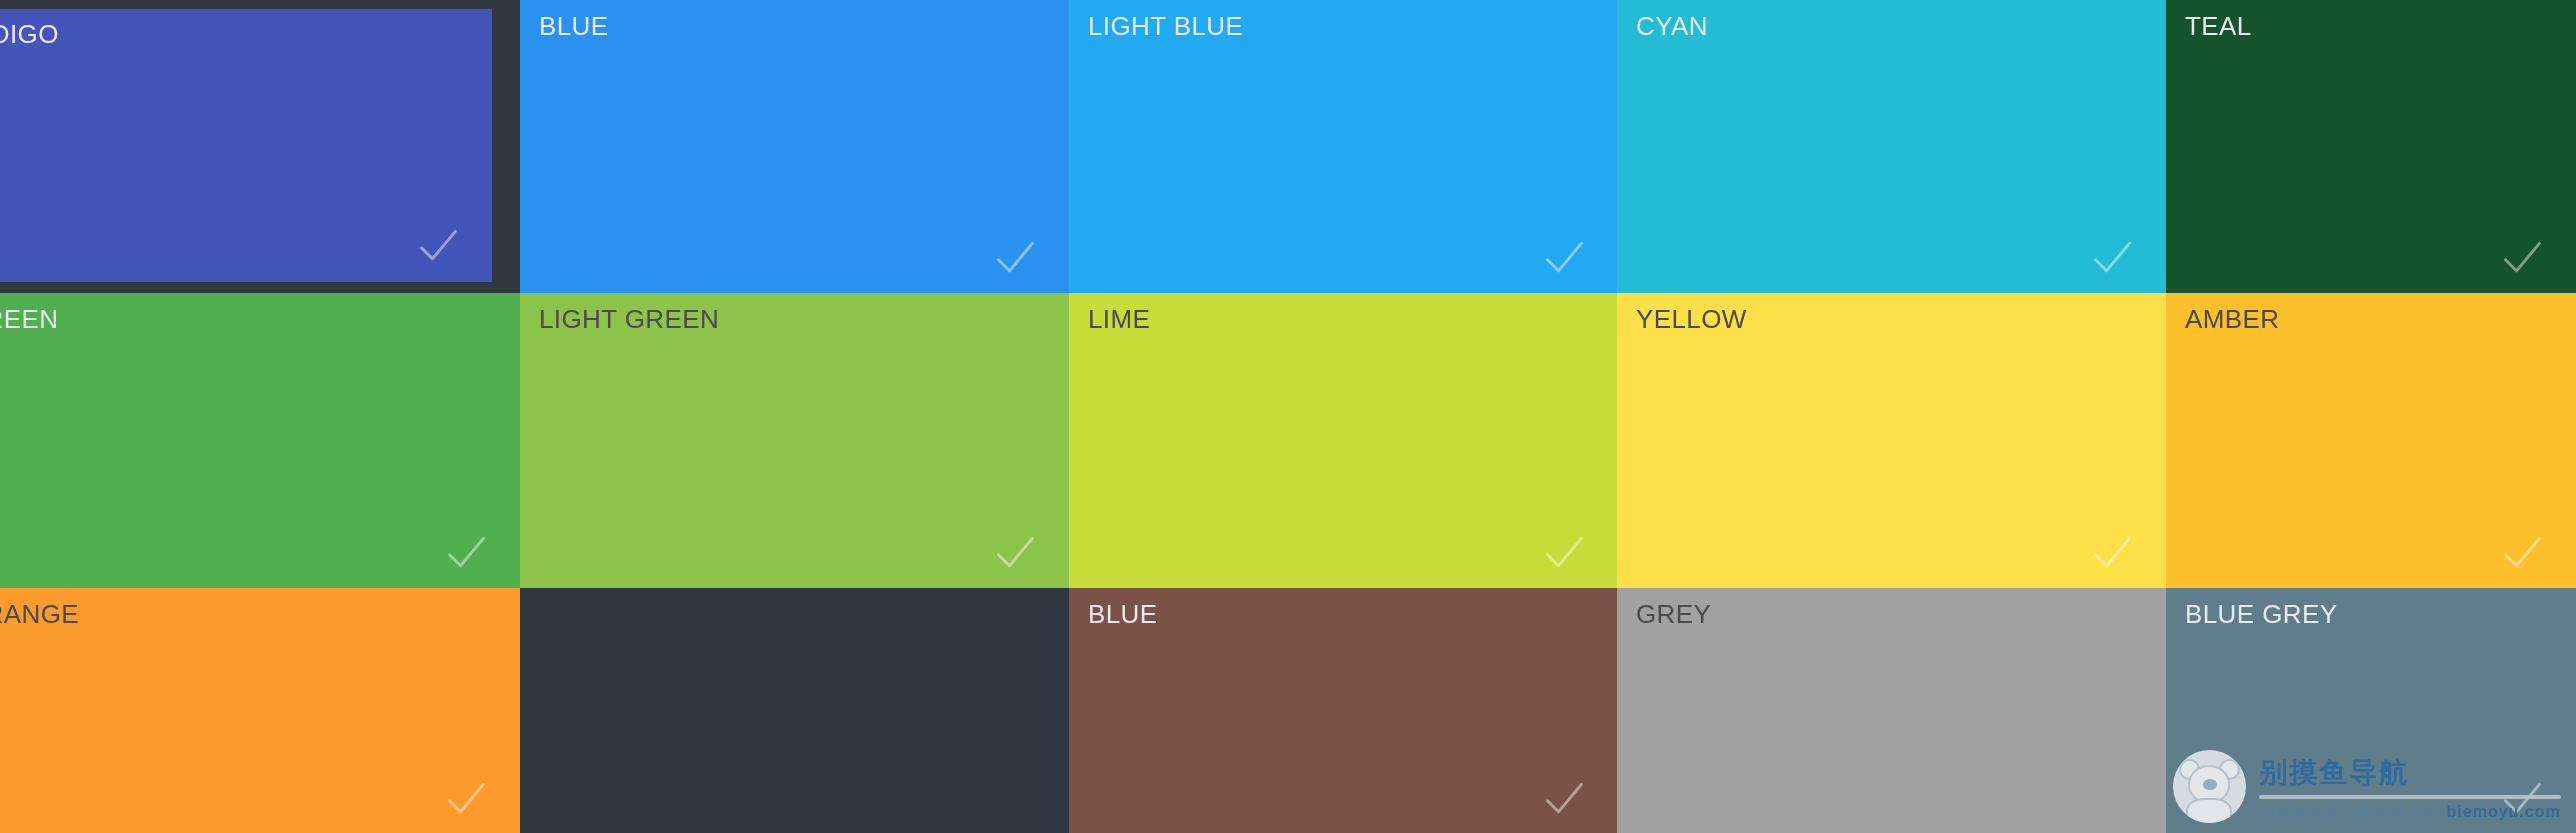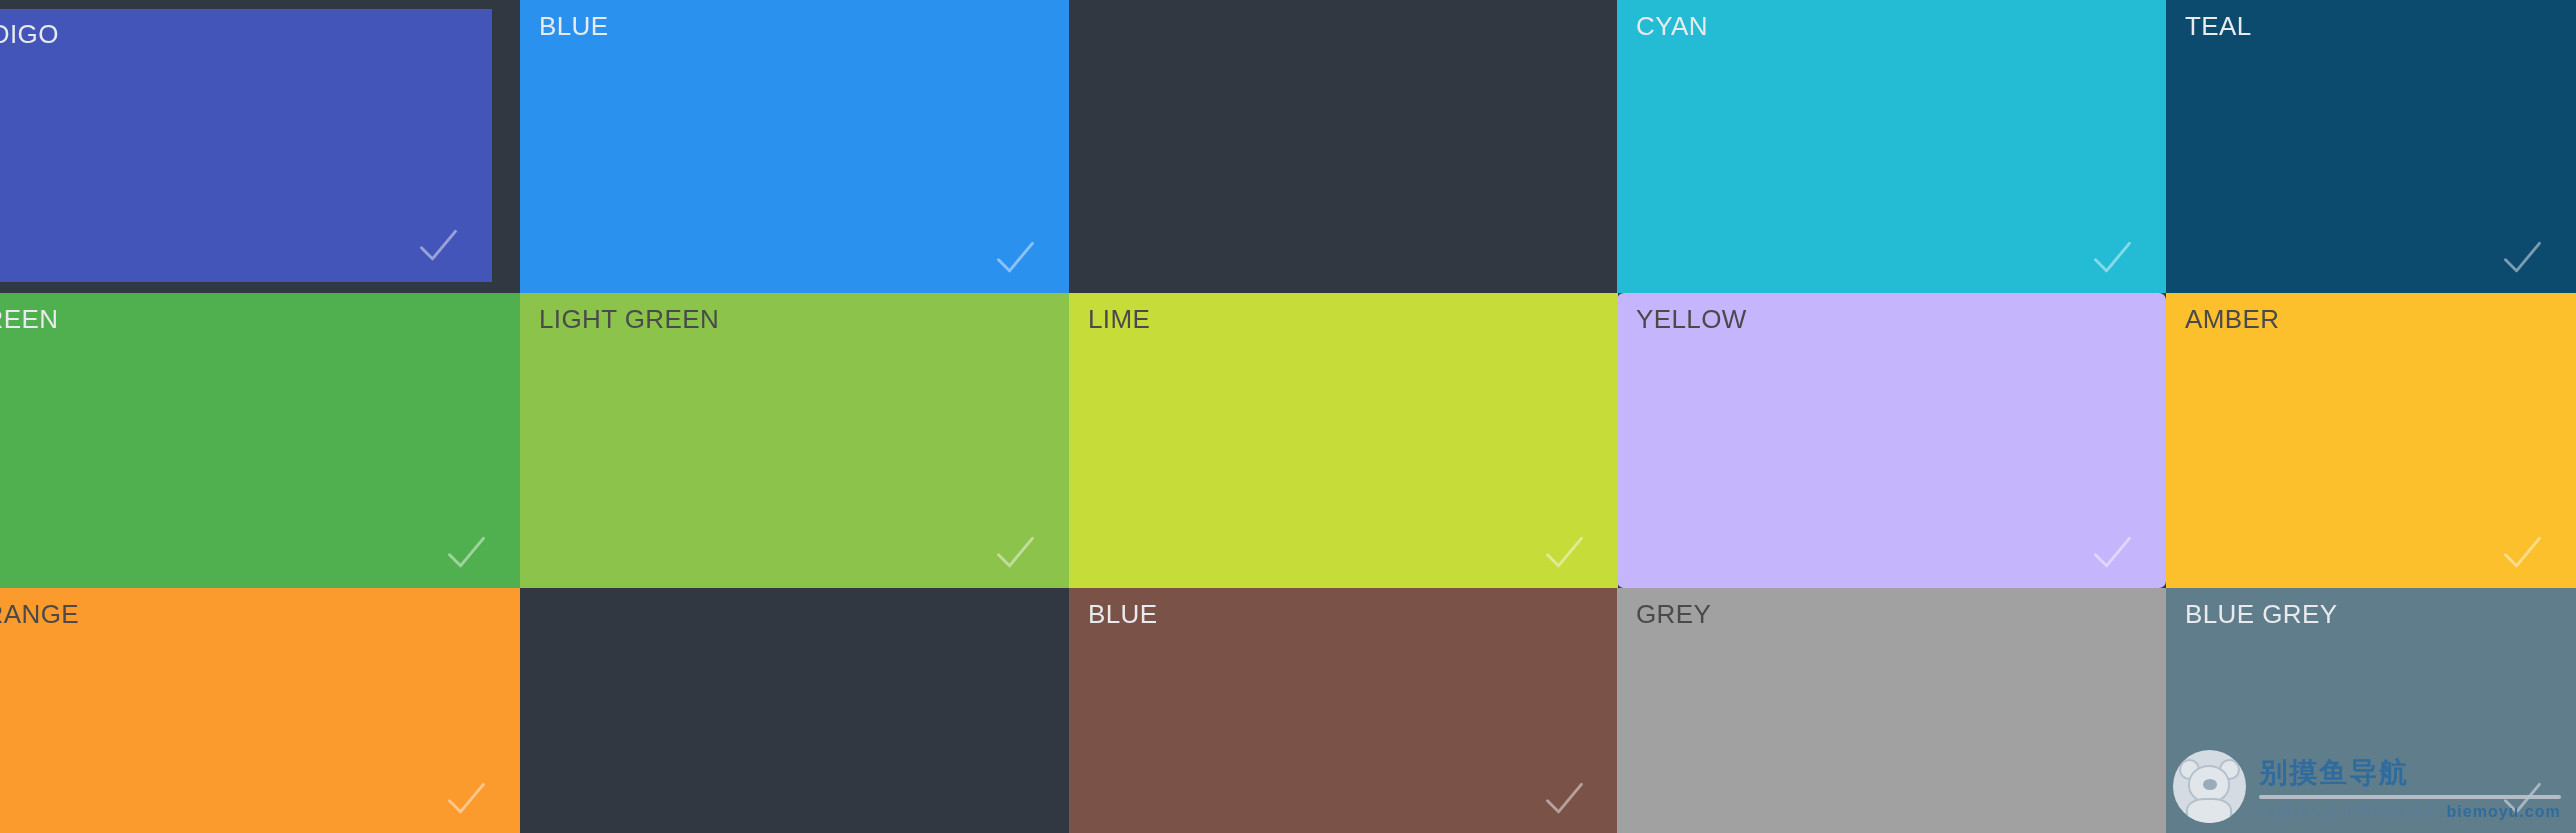--- a/index.html
+++ b/index.html
@@ -170,32 +170,42 @@
     <div class="swatch" style="left: 520px; top: 0px; width: 549px; height: 293px; padding-left: 24px;">
       <div style="background: rgb(43, 145, 238); position: absolute; inset: 0px;">
         <div class="swatch-label light">BLUE</div>
         <span class="check-icon light-check">
           <svg viewBox="0 0 48 48" fill="none" xmlns="http://www.w3.org/2000/svg">
             <path d="M6 26 L18 38 L43 8" stroke="#ffffff" stroke-width="3.2" stroke-linecap="round" stroke-linejoin="round" fill="none"></path>
           </svg>
         </span>
       </div>
     </div>
+    <div class="swatch" style="left: 1069px; top: 0px; width: 549px; height: 293px;">
+      <div style="background: rgb(35, 168, 242); position: absolute; inset: 0px;">
+        <div class="swatch-label light">LIGHT BLUE</div>
+        <span class="check-icon light-check">
+          <svg viewBox="0 0 48 48" fill="none" xmlns="http://www.w3.org/2000/svg">
+            <path d="M6 26 L18 38 L43 8" stroke="#ffffff" stroke-width="3.2" stroke-linecap="round" stroke-linejoin="round" fill="none"></path>
+          </svg>
+        </span>
+      </div>
+    </div>
     <div class="swatch" style="left: 1617px; top: 0px; width: 549px; height: 293px;">
       <div style="background: rgb(35, 188, 212); position: absolute; inset: 0px;">
         <div class="swatch-label light">CYAN</div>
         <span class="check-icon light-check">
           <svg viewBox="0 0 48 48" fill="none" xmlns="http://www.w3.org/2000/svg">
             <path d="M6 26 L18 38 L43 8" stroke="#ffffff" stroke-width="3.2" stroke-linecap="round" stroke-linejoin="round" fill="none"></path>
           </svg>
         </span>
       </div>
     </div>
     <div class="swatch" style="left: 2166px; top: 0px; width: 410px; height: 293px;">
-      <div style="background: #0c4a6e; position: absolute; inset: 0px;">
+      <div style="background: #14532d; position: absolute; inset: 0px;">
         <div class="swatch-label light">TEAL</div>
         <span class="check-icon light-check">
           <svg viewBox="0 0 48 48" fill="none" xmlns="http://www.w3.org/2000/svg">
             <path d="M6 26 L18 38 L43 8" stroke="#ffffff" stroke-width="3.2" stroke-linecap="round" stroke-linejoin="round" fill="none"></path>
           </svg>
         </span>
       </div>
     </div>
     <div class="swatch" style="left: -55px; top: 293px; width: 575px; height: 295px;">
       <div style="background: rgb(80, 176, 79); position: absolute; inset: 0px;">
@@ -221,21 +231,21 @@
       <div style="background: rgb(139, 195, 75); position: absolute; inset: 0px;">
         <div class="swatch-label dark">LIGHT GREEN</div>
         <span class="check-icon dark-check">
           <svg viewBox="0 0 48 48" fill="none" xmlns="http://www.w3.org/2000/svg">
             <path d="M6 26 L18 38 L43 8" stroke="#ffffff" stroke-width="3.2" stroke-linecap="round" stroke-linejoin="round" fill="none"></path>
           </svg>
         </span>
       </div>
     </div>
     <div class="swatch" style="left: 1617px; top: 293px; width: 549px; height: 295px;">
-      <div style="background: #c4b5fd; position: absolute; inset: 0px; border-radius: 7px;">
+      <div style="background: #fde047; position: absolute; inset: 0px;">
         <div class="swatch-label dark">YELLOW</div>
         <span class="check-icon dark-check">
           <svg viewBox="0 0 48 48" fill="none" xmlns="http://www.w3.org/2000/svg">
             <path d="M6 26 L18 38 L43 8" stroke="#ffffff" stroke-width="3.2" stroke-linecap="round" stroke-linejoin="round" fill="none"></path>
           </svg>
         </span>
       </div>
     </div>
     <div class="swatch" style="left: 2166px; top: 293px; width: 410px; height: 295px;">
       <div style="background: rgb(252, 192, 45); position: absolute; inset: 0px;">

